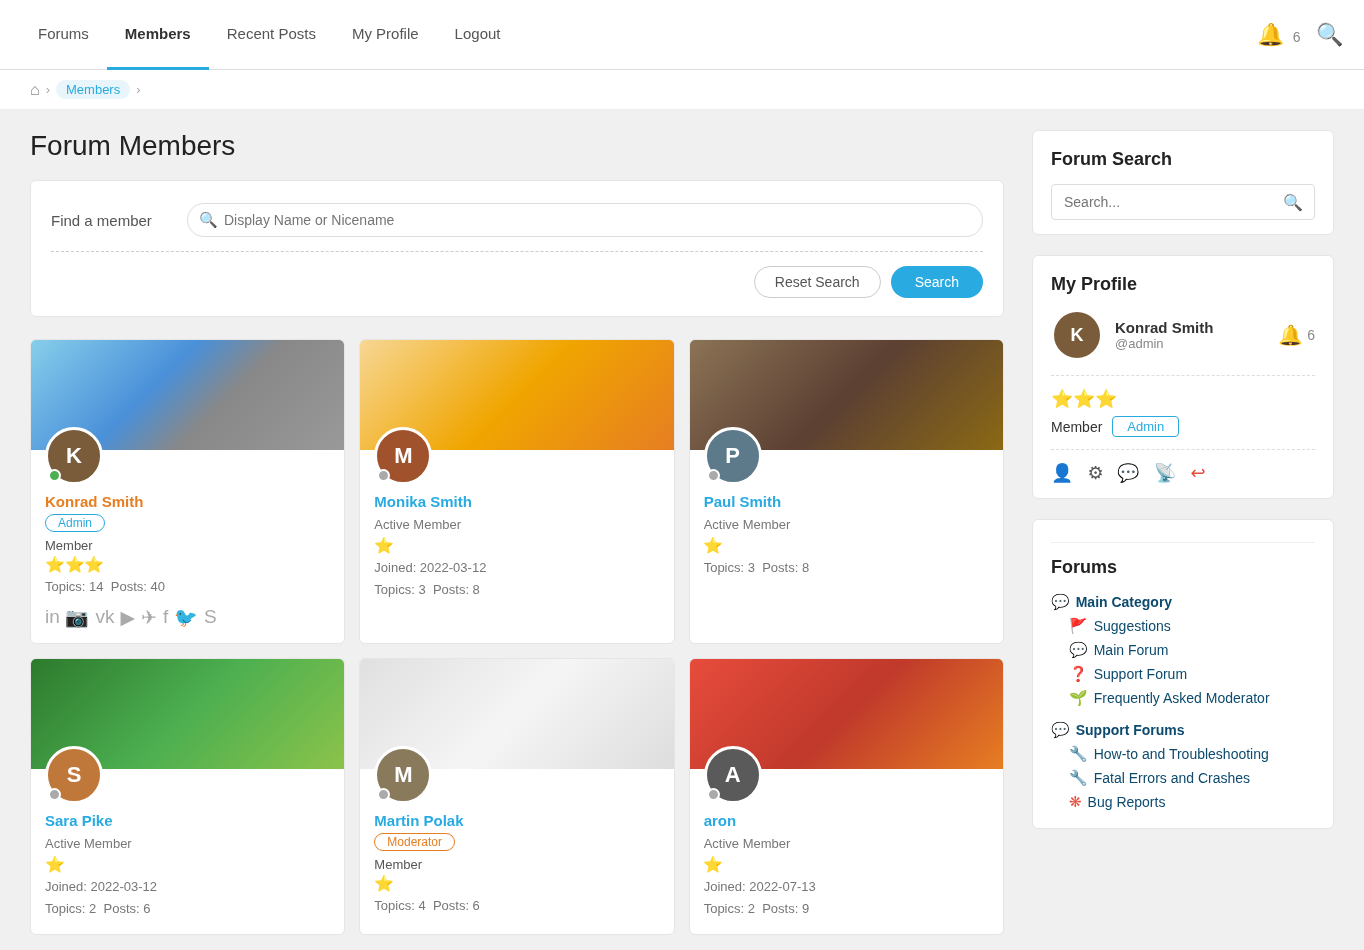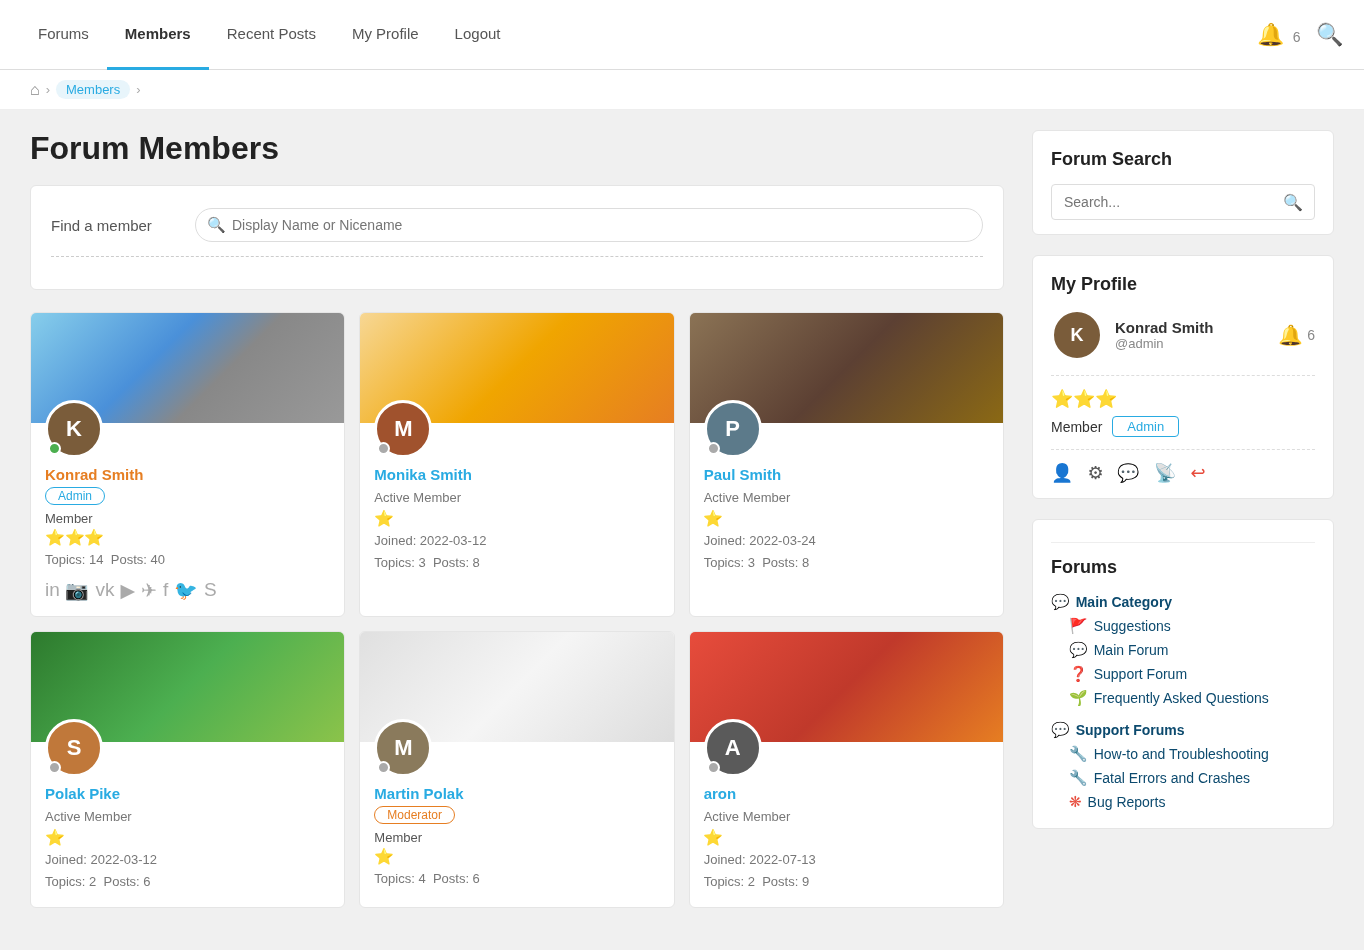--- a/index.html
+++ b/index.html
@@ -18,25 +18,25 @@
     .breadcrumb { background: #fff; border-bottom: 1px solid #eee; padding: 10px 30px; display: flex; align-items: center; gap: 6px; font-size: 13px; color: #888; }
     .breadcrumb .sep { color: #aaa; }
     .breadcrumb .current { color: #29abe2; background: #e8f5fb; padding: 2px 10px; border-radius: 12px; font-size: 13px; }
 
     
     .main-layout { display: flex; gap: 0; padding: 20px 30px; max-width: 1364px; margin: 0 auto; }
     .content-area { flex: 1; min-width: 0; }
     .sidebar { width: 330px; min-width: 300px; padding-left: 28px; }
 
     
-    .page-title { font-size: 32px; font-weight: 700; color: #222; margin-bottom: 18px; }
+    .page-title { font-size: 28px; font-weight: 400; color: #222; margin-bottom: 18px; }
 
     
     .find-member-box { background: #fff; border: 1px solid #e5e5e5; border-radius: 6px; padding: 22px 20px 18px 20px; margin-bottom: 22px; }
-    .find-member-row { display: flex; align-items: center; gap: 24px; }
+    .find-member-row { display: flex; align-items: center; gap: 16px; }
     .find-member-label { font-size: 15px; color: #555; min-width: 120px; }
     .find-member-input-wrap { flex: 1; position: relative; }
     .find-member-input-wrap input { width: 100%; border: 1px solid #ddd; border-radius: 20px; padding: 8px 16px 8px 36px; font-size: 14px; color: #999; outline: none; }
     .find-member-input-wrap .search-ic { position: absolute; left: 12px; top: 50%; transform: translateY(-50%); color: #aaa; font-size: 15px; }
     .find-member-divider { border: none; border-top: 1px dashed #ccc; margin: 14px 0; }
     .find-member-buttons { display: flex; justify-content: flex-end; gap: 10px; }
     .btn-reset { background: #fff; border: 1px solid #ccc; border-radius: 20px; padding: 7px 20px; font-size: 14px; color: #555; cursor: pointer; }
     .btn-search { background: #29abe2; border: none; border-radius: 20px; padding: 7px 24px; font-size: 14px; color: #fff; cursor: pointer; }
 
     
@@ -142,20 +142,24 @@
 
     <div class="find-member-box">
       <div class="find-member-row">
         <span class="find-member-label">Find a member</span>
         <div class="find-member-input-wrap">
           <span class="search-ic">🔍</span>
           <input type="text" placeholder="Display Name or Nicename" style="">
         </div>
       </div>
       <hr class="find-member-divider">
+      <div class="find-member-buttons">
+        <button class="btn-reset">Reset Search</button>
+        <button class="btn-search">Search</button>
+      </div>
     </div>
 
     <div class="members-grid">
 
       <div class="member-card">
         <div class="member-card-banner banner-city"></div>
         <div class="member-avatar-wrap">
           <div class="avatar-placeholder avatar-konrad">K</div>
           <span class="member-status-dot status-online"></span>
         </div>
@@ -196,33 +200,32 @@
       <div class="member-card">
         <div class="member-card-banner banner-desk"></div>
         <div class="member-avatar-wrap">
           <div class="avatar-placeholder avatar-paul">P</div>
           <span class="member-status-dot status-offline"></span>
         </div>
         <div class="member-card-body">
           <span class="member-name">Paul Smith</span>
           <div class="member-meta">Active Member</div>
           <div class="member-stars">⭐</div>
-          <div class="member-meta">Joined: 2022-03-24</div>
           <div class="member-meta"><span>Topics: 3</span>&nbsp;&nbsp;<span>Posts: 8</span></div>
         </div>
       </div>
 
       <div class="member-card">
         <div class="member-card-banner banner-green"></div>
         <div class="member-avatar-wrap">
           <div class="avatar-placeholder avatar-sara">S</div>
           <span class="member-status-dot status-offline"></span>
         </div>
         <div class="member-card-body">
-          <span class="member-name">Polak Pike</span>
+          <span class="member-name">Sara Pike</span>
           <div class="member-meta">Active Member</div>
           <div class="member-stars">⭐</div>
           <div class="member-meta">Joined: 2022-03-12</div>
           <div class="member-meta"><span>Topics: 2</span>&nbsp;&nbsp;<span>Posts: 6</span></div>
         </div>
       </div>
 
       <div class="member-card">
         <div class="member-card-banner banner-light"></div>
         <div class="member-avatar-wrap">
@@ -309,21 +312,21 @@
         <li class="sub-item">
           <span class="forum-icon forum-icon-blue">💬</span>
           <a href="#">Main Forum</a>
         </li>
         <li class="sub-item">
           <span class="forum-icon forum-icon-orange">❓</span>
           <a href="#">Support Forum</a>
         </li>
         <li class="sub-item">
           <span class="forum-icon forum-icon-green">🌱</span>
-          <a href="#">Frequently Asked Questions</a>
+          <a href="#">Frequently Asked Moderator</a>
         </li>
         <li style="margin-top:8px;">
           <span class="category">
             <span class="forum-icon forum-icon-blue">💬</span>
             <a href="#">Support Forums</a>
           </span>
         </li>
         <li class="sub-item">
           <span class="forum-icon forum-icon-blue">🔧</span>
           <a href="#">How-to and Troubleshooting</a>

